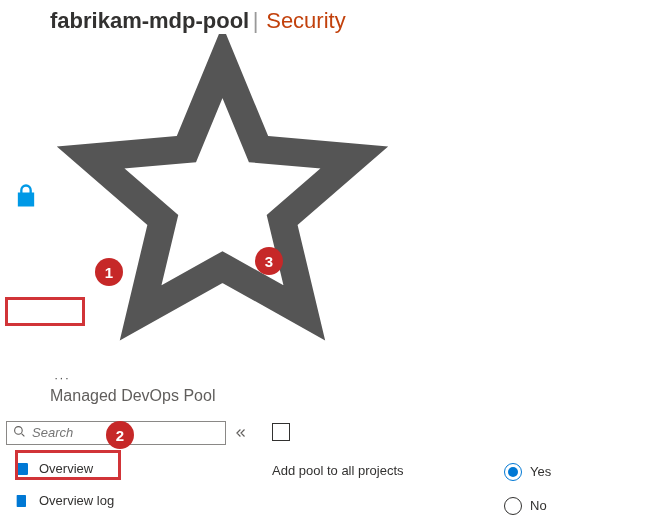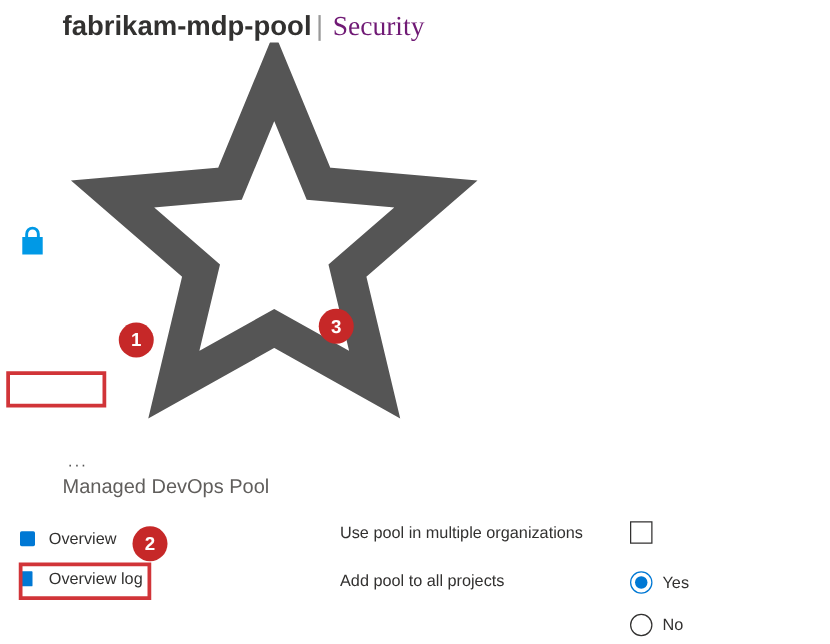--- a/index.html
+++ b/index.html
@@ -3,21 +3,21 @@
 <meta charset="utf-8">
 <style>
   * { box-sizing: border-box; margin: 0; padding: 0; }
   body { font-family: "Segoe UI", Arial, sans-serif; font-size: 13px; color: #323130; background: #fff; width: 664px; height: 515px; overflow: hidden; }
   .container { display: flex; flex-direction: column; height: 100%; }
 
   .header { display: flex; align-items: center; padding: 8px 12px 2px 12px; gap: 10px; }
   .header-icon { width: 28px; height: 28px; color: #0099e6; }
   .header-title { font-size: 22px; font-weight: 600; text-align: center; }
   .header-sep { font-size: 22px; color: #999; font-weight: 300; margin: 0 4px 0 0; }
-  .header-page { font-size: 22px; font-weight: 300; color: #701a75; font-family: Liberation Serif, serif; }
+  .header-page { font-size: 22px; font-weight: 300; color: #c2410c; }
   .header-star { width: 16px; height: 16px; color: #555; margin-left: 6px; }
   .header-more { font-size: 13px; color: #555; padding: 0 4px; letter-spacing: 1px; }
   .subtitle { font-size: 16px; color: #605e5c; padding: 0 0 10px 50px; }
 
   .body { display: flex; flex: 1; overflow: hidden; }
   .sidebar { width: 254px; display: flex; flex-direction: column; padding: 6px 6px 0 6px; }
   .search-row { display: flex; align-items: center; gap: 8px; margin-bottom: 8px; }
   .search-box { flex: 1; display: flex; align-items: center; border: 1px solid #8a8886; padding: 3px 6px; gap: 6px; }
   .search-box input { border: none; outline: none; flex: 1; font-size: 13px; font-style: italic; color: #605e5c; background: transparent; }
   .collapse-chevron { width: 14px; height: 14px; color: #605e5c; }
@@ -58,20 +58,36 @@
             <path d="M12 2l2.6 6.3 6.9.6-5.2 4.5 1.6 6.7L12 16.8l-5.9 3.3 1.6-6.7L2.5 8.9l6.9-.6L12 2z"></path>
           </svg>
       </span>
       <span class="header-more">···</span>
     </div>
   </div>
   <div class="subtitle">Managed DevOps Pool</div>
 
   <div class="body">
     <div class="sidebar">
+      <div class="search-row">
+        <div class="search-box">
+          <span>
+            <svg viewBox="0 0 24 24" width="13" height="13" fill="none" stroke="#605e5c" stroke-width="2">
+                <circle cx="10" cy="10" r="7"></circle>
+                <path d="m21 21-5.2-5.2"></path>
+              </svg>
+          </span>
+          <input type="text" placeholder="Search" style="">
+        </div>
+        <span class="collapse-chevron">
+          <svg viewBox="0 0 24 24" fill="none" stroke="currentColor" stroke-width="2">
+              <path d="M11 18l-6-6 6-6M18 18l-6-6 6-6"></path>
+            </svg>
+        </span>
+      </div>
 
       <div class="nav">
         <div class="nav-item">
           <span class="nav-icon"><svg viewBox="0 0 24 24" fill="#0078d4">
                 <rect x="3" y="3" width="18" height="18" rx="2"></rect>
               </svg></span>
           <span>Overview</span>
         </div>
         <div class="nav-item">
           <span class="nav-icon"><svg viewBox="0 0 24 24" fill="#0078d4">
@@ -82,21 +98,20 @@
         <div class="nav-item">
           
           
         </div>
 
       </div>
     </div>
 
     <div class="main">
       <div class="form-row">
-        <div class="form-label">Use pool in multiple organizations</div>
         <div class="checkbox"></div>
       </div>
       <div class="form-row" style="align-items:flex-start;">
         <div class="form-label">Add pool to all projects</div>
         <div class="radio-group">
           <div class="radio">
             <div class="radio-circle checked"></div>
             <span>Yes</span>
           </div>
           <div class="radio">

